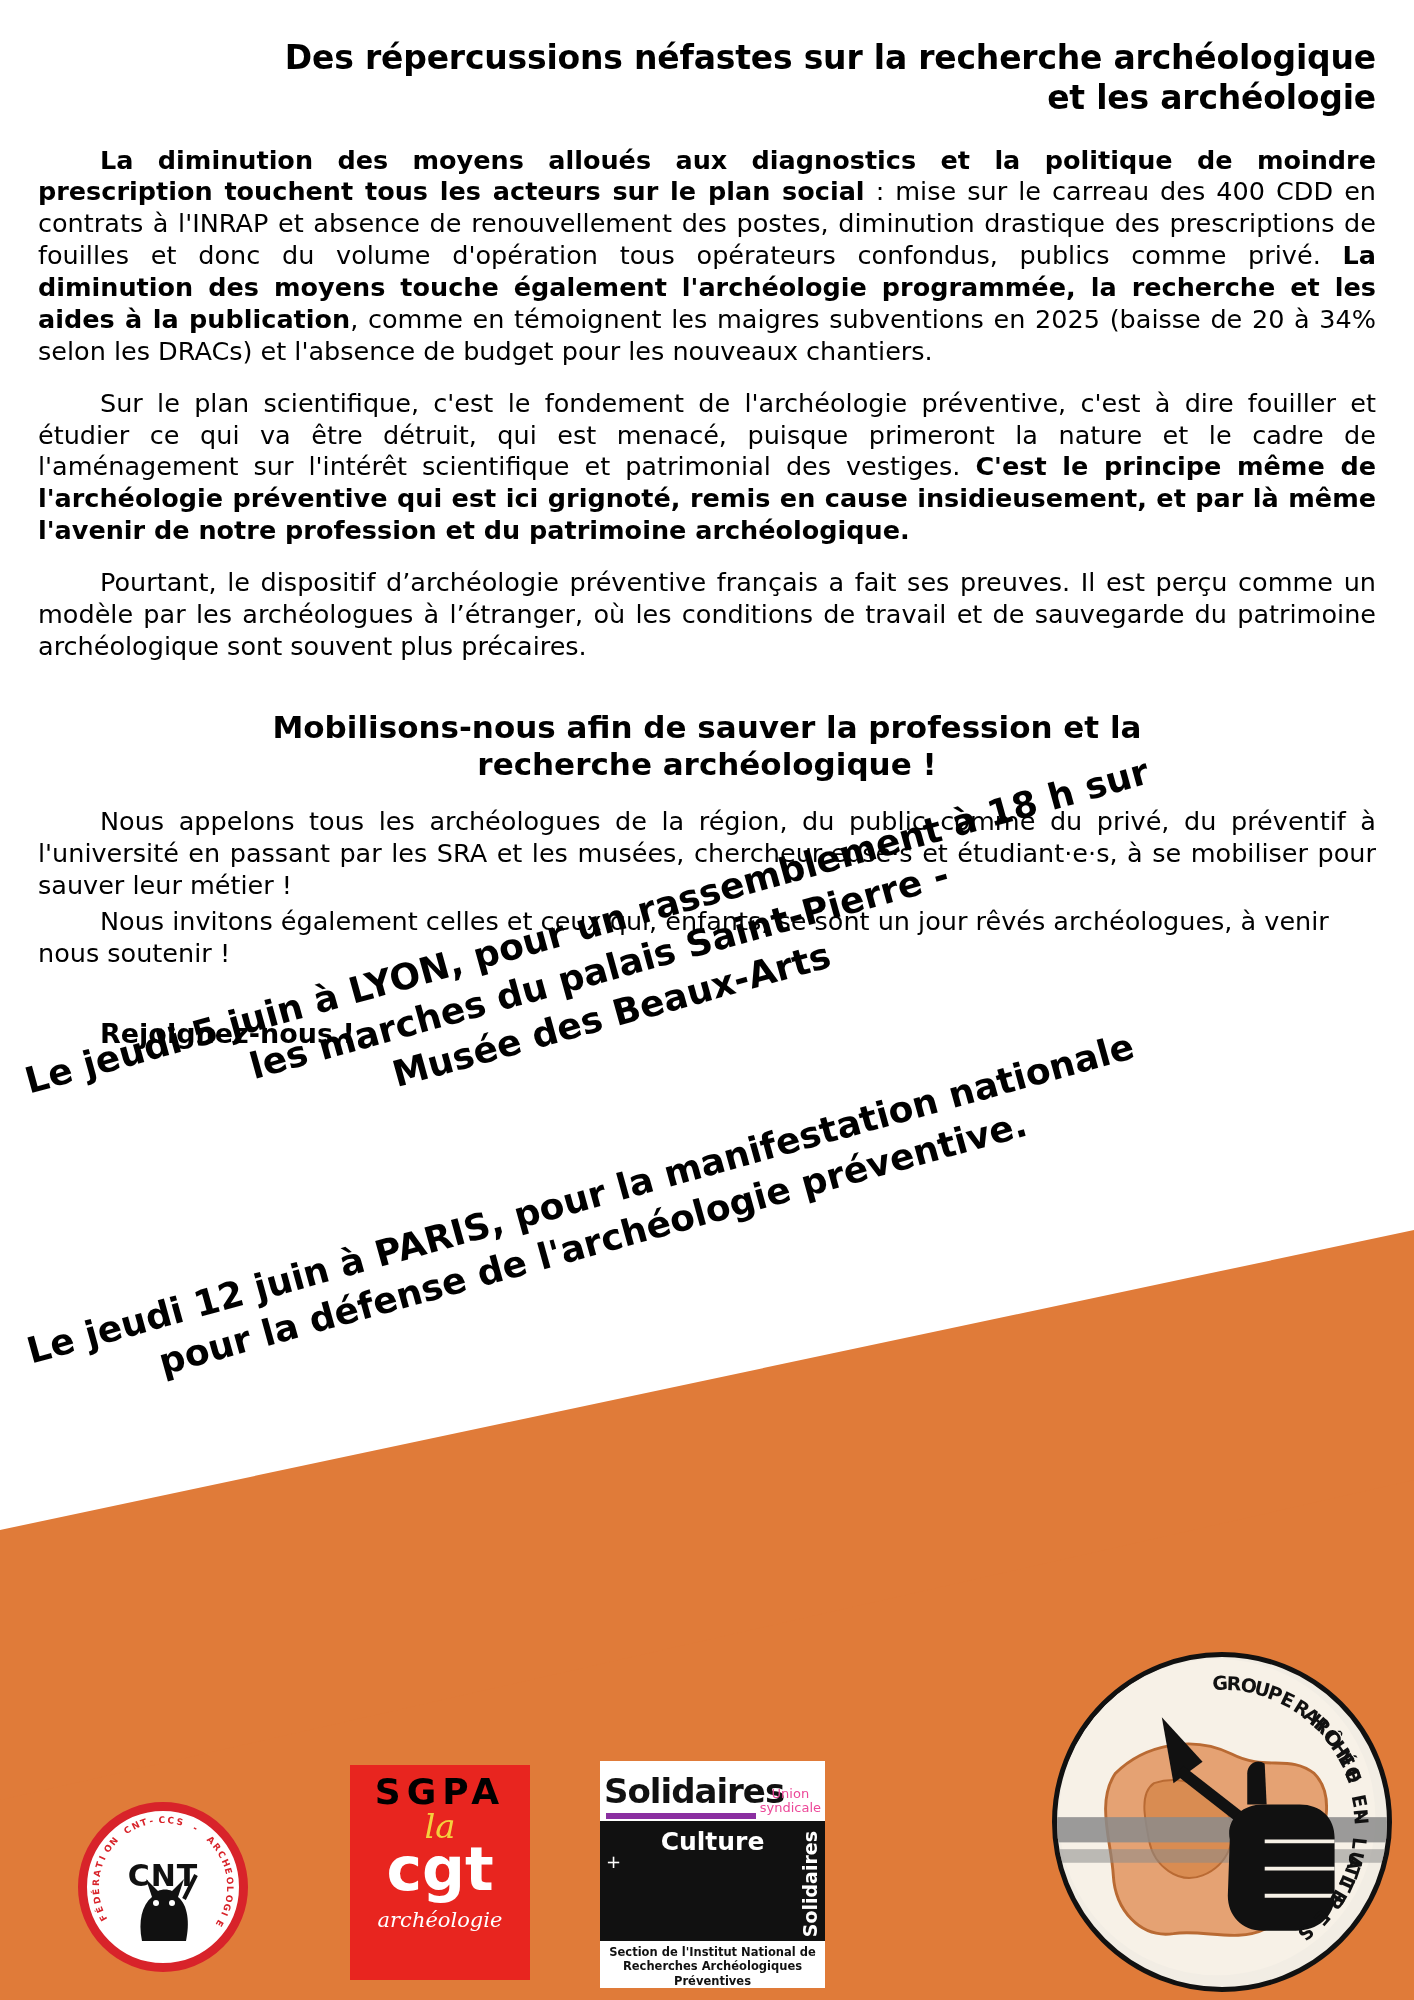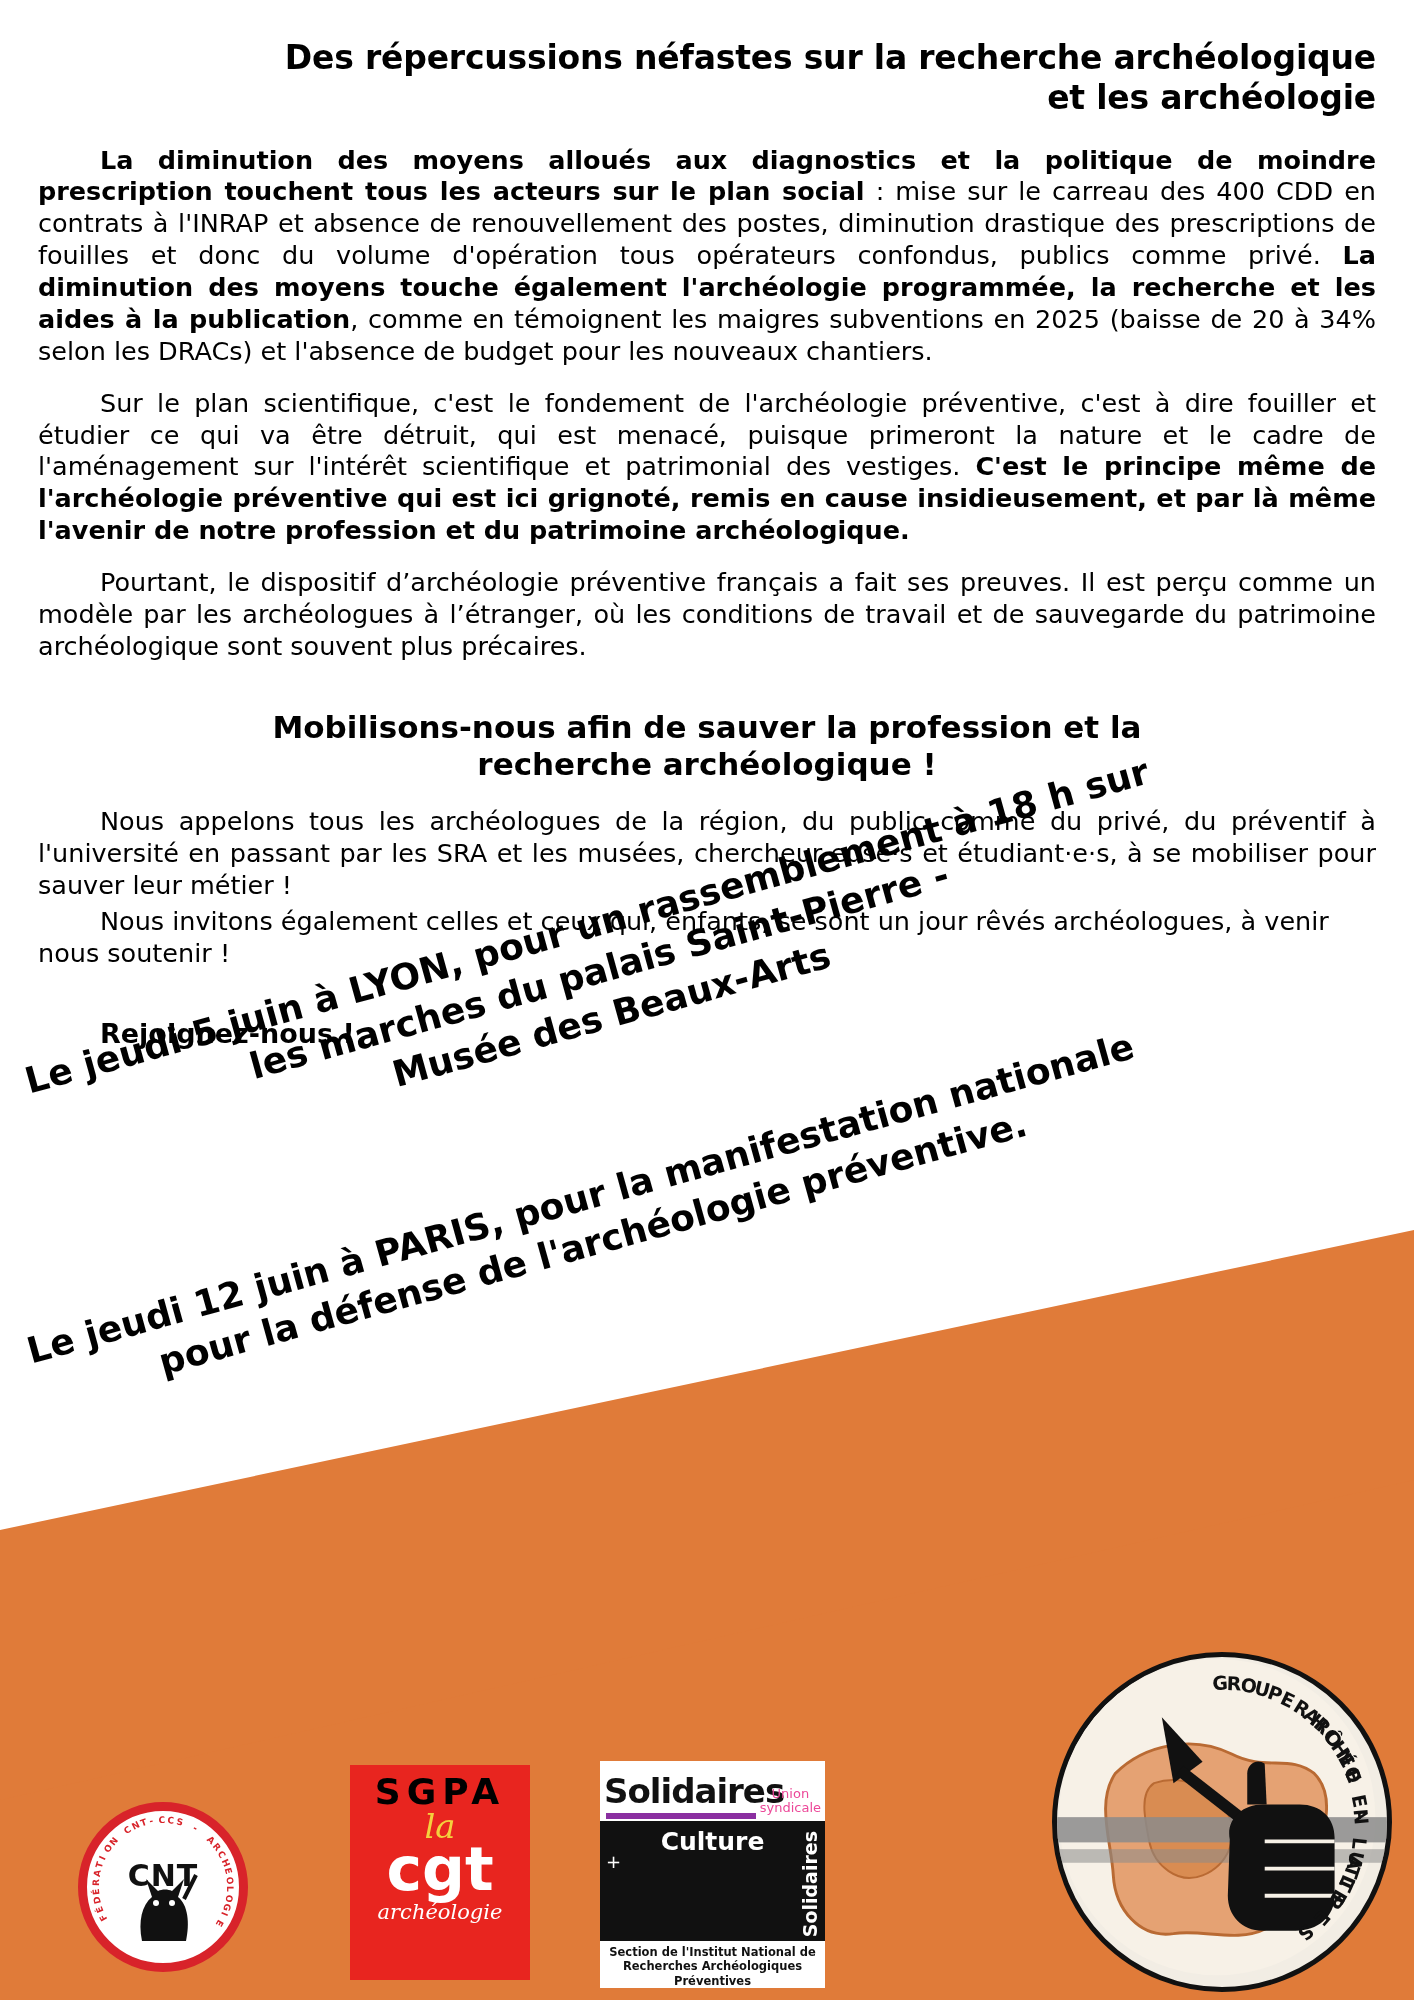--- a/index.html
+++ b/index.html
@@ -204,21 +204,21 @@
   }
   .cgt-main {
     font-size: 60px;
     font-weight: bold;
     line-height: 0.9;
     margin-top: -4px;
   }
   .cgt-archeo {
     font-size: 21px;
     font-style: italic;
-    margin-top: 4px;
+    margin-top: 12px;
     font-family: "DejaVu Serif", serif;
   }
 
   
   .logo-sud {
     left: 600px;
     bottom: 14px;
     width: 225px;
     height: 225px;
     background: #ffffff;

